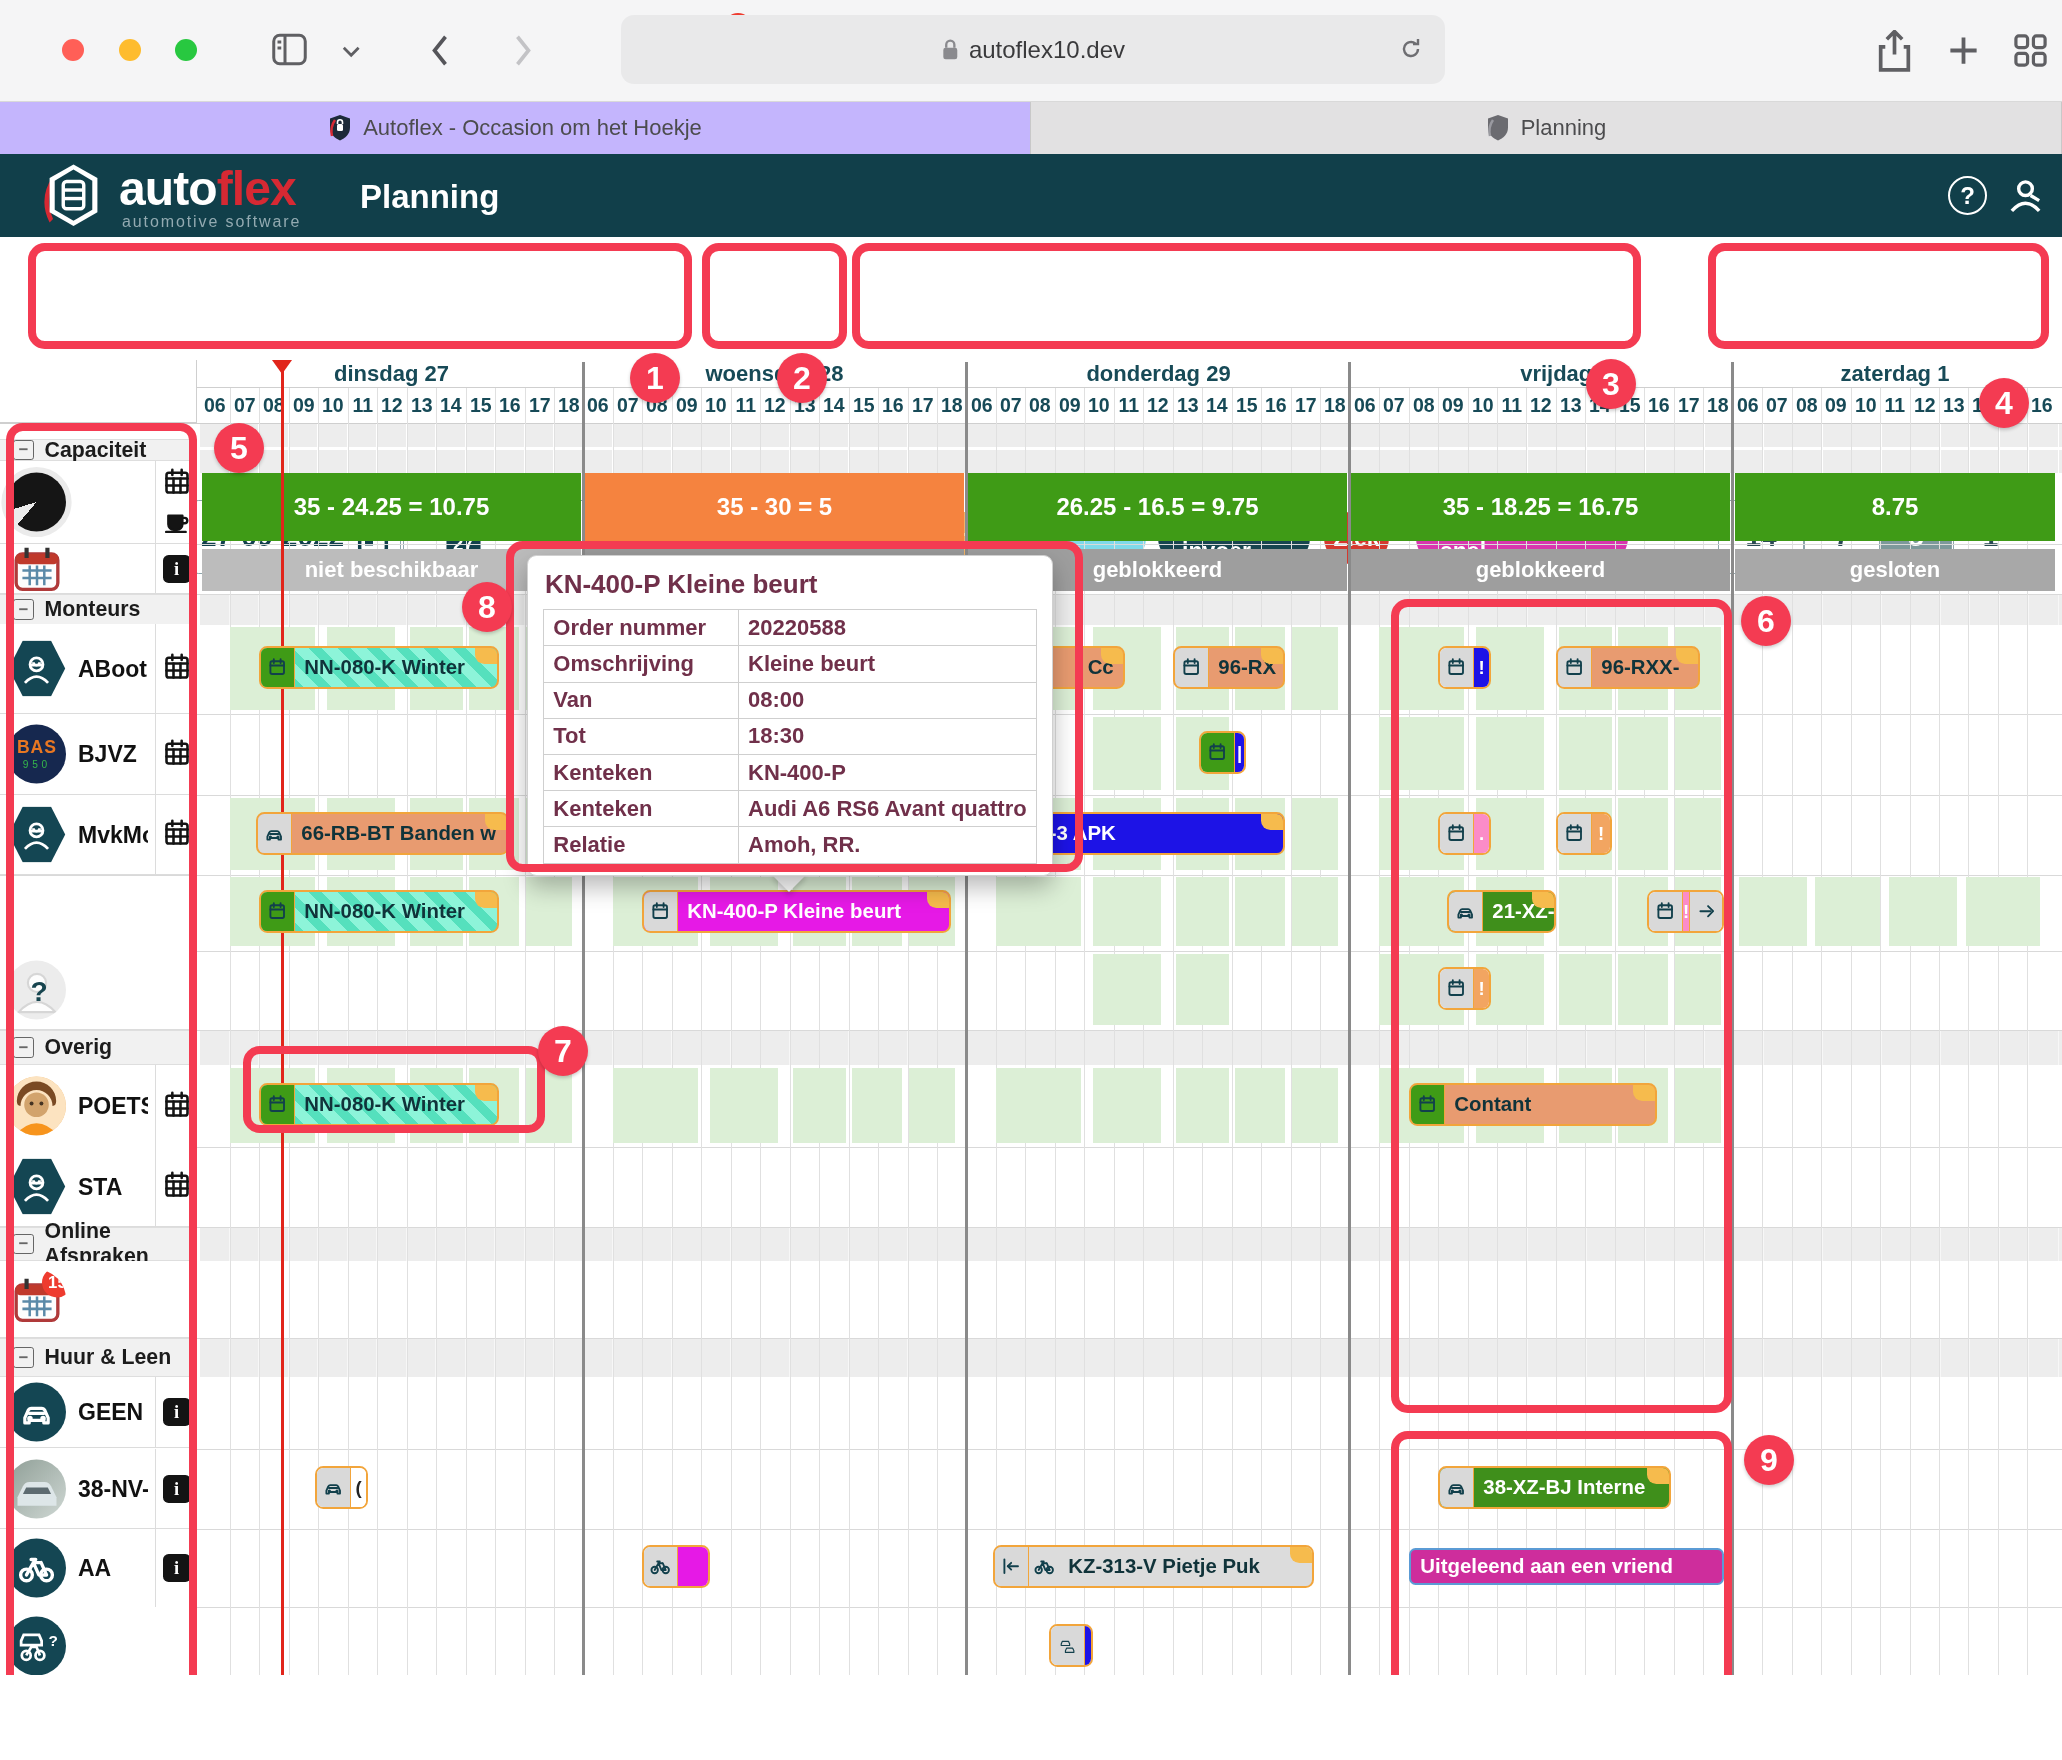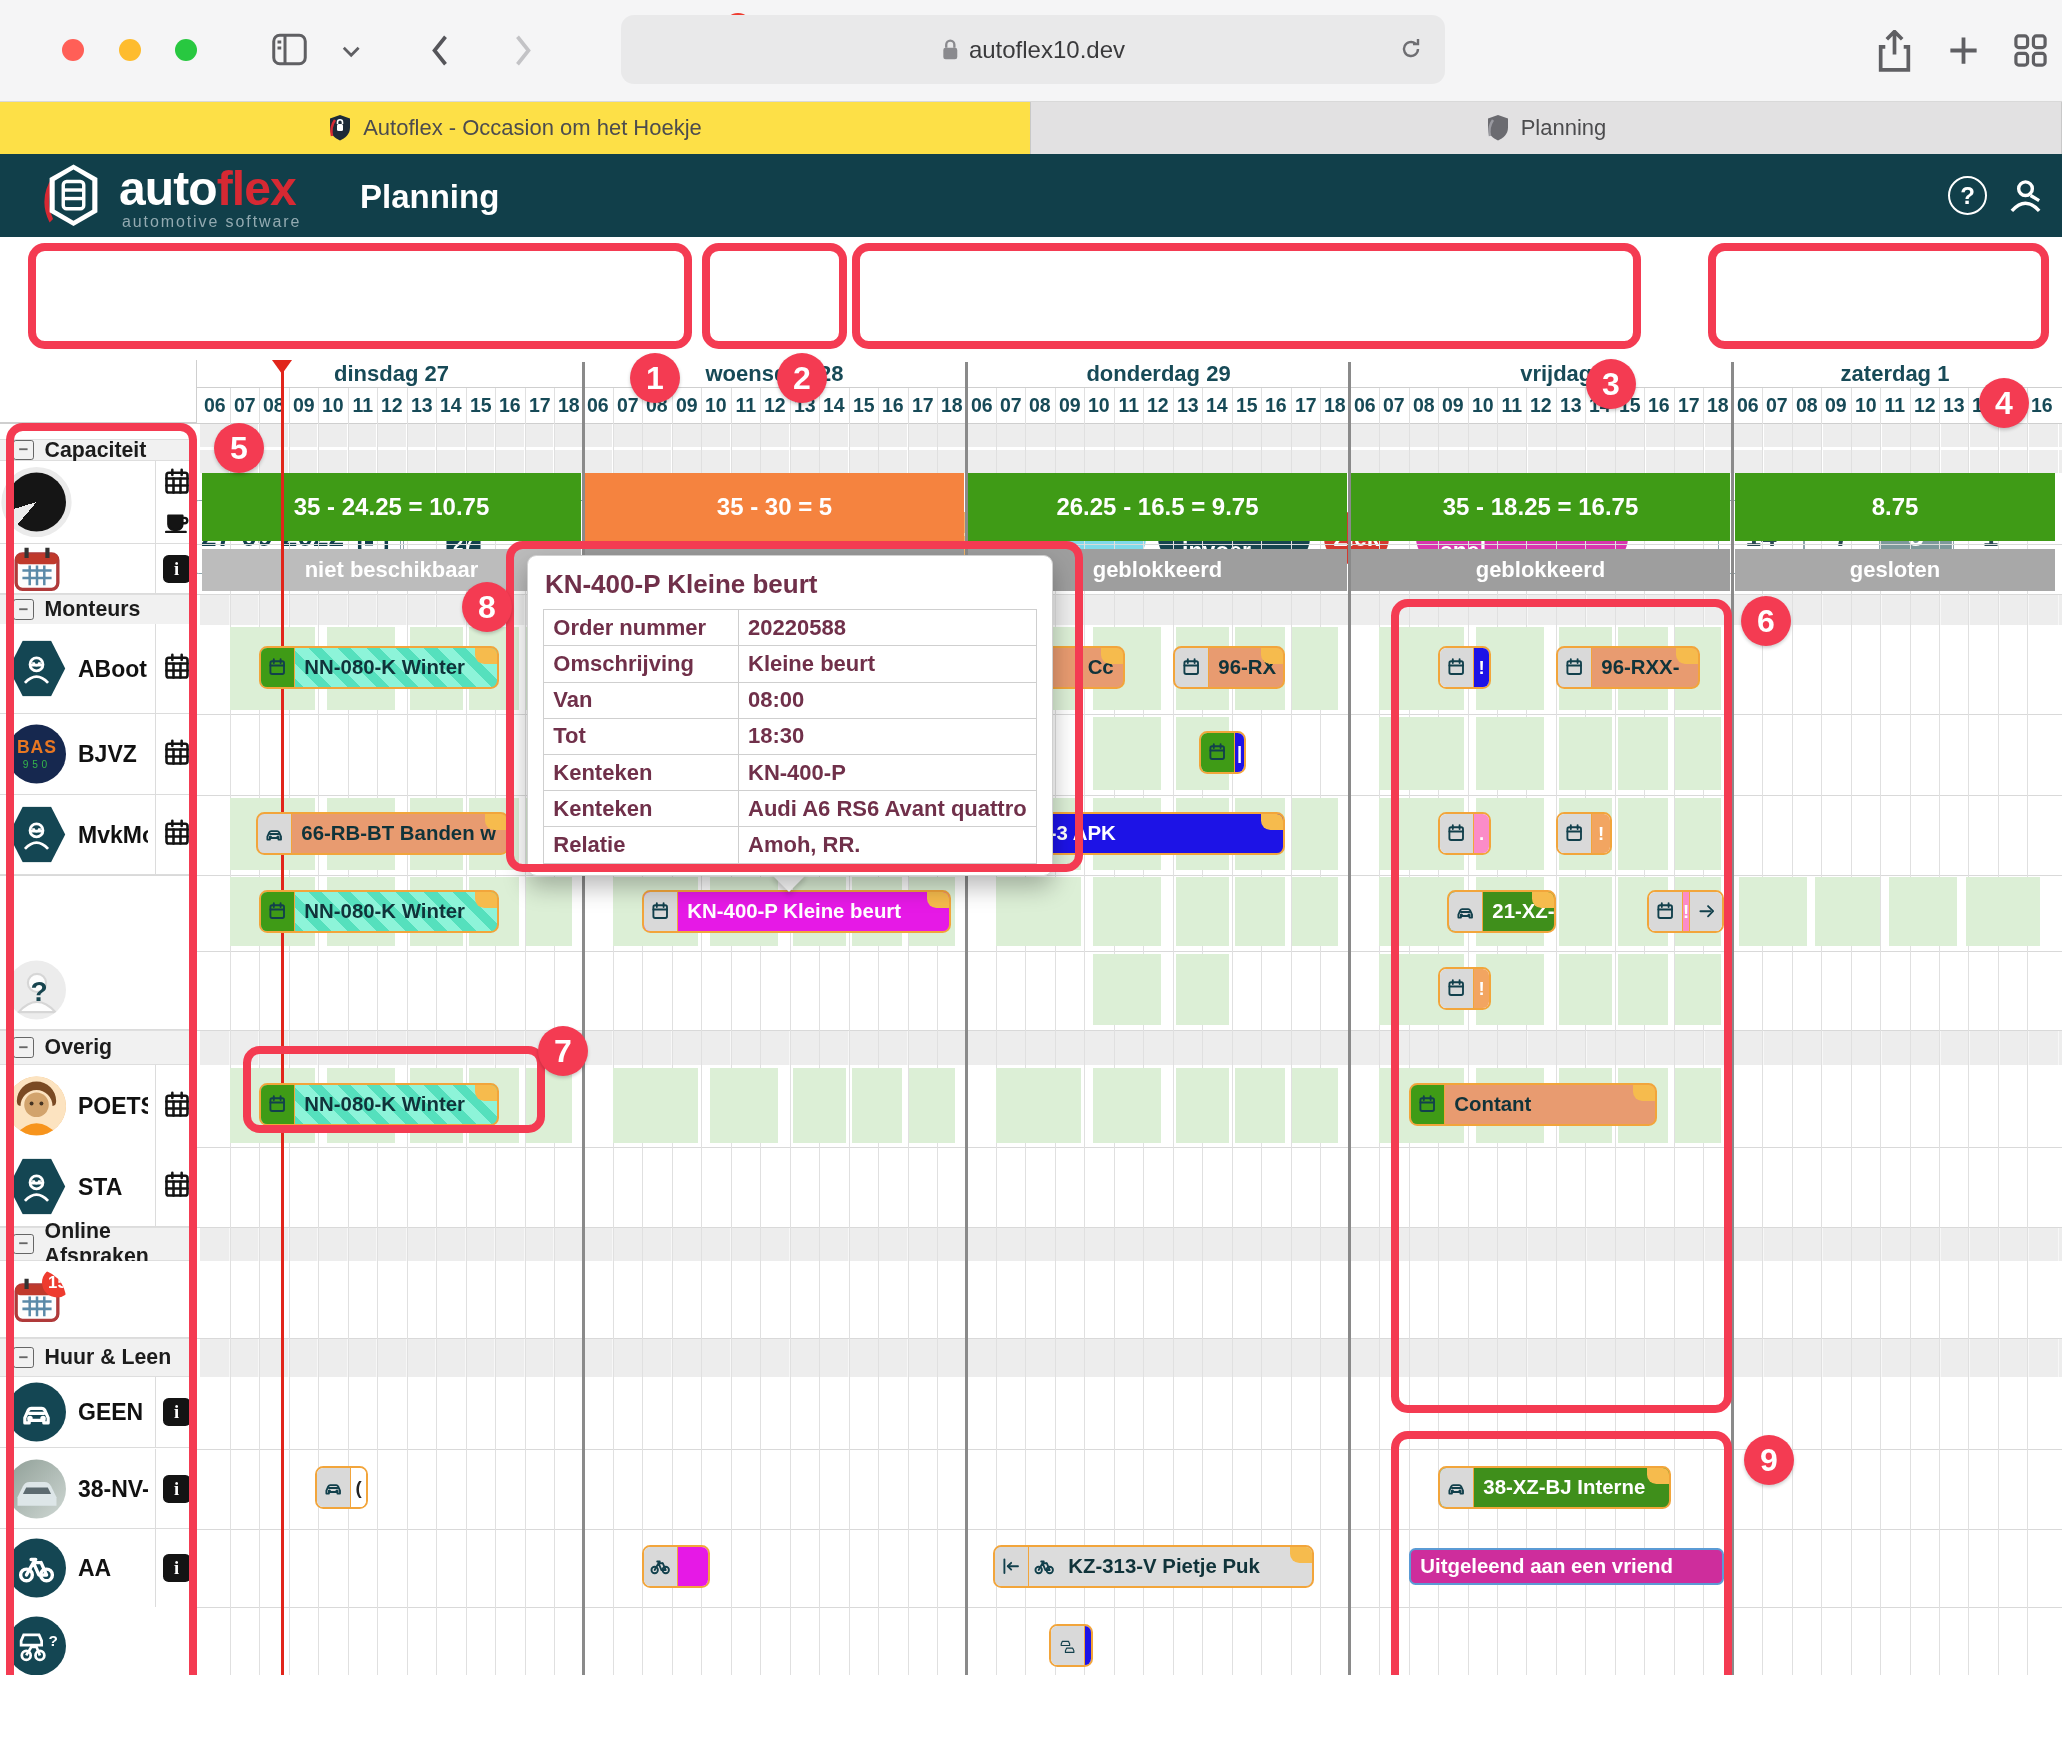--- a/index.html
+++ b/index.html
@@ -8,21 +8,21 @@
 
   
   #chrome-top{left:0;top:0;width:2063px;height:102px;background:#f5f5f6;border-bottom:0.9px solid #d9d9d9;}
   .tl{width:22px;height:22px;border-radius:50%;top:39px;}
   .chrome-ic{color:#5f5f63;}
   #urlbar{left:621px;top:15px;width:824px;height:69px;background:#e9e9ea;border-radius:13px;
           display:flex;align-items:center;justify-content:center;font-size:24px;color:#3a3a3c;gap:9.3px;}
   #tabbar{left:0;top:102px;width:2063px;height:52px;background:#e2e1e2;display:flex;}
   .tab{width:1031px;height:52px;display:flex;align-items:center;justify-content:center;gap:11px;
        font-size:22px;color:#4c4c4e;border-right:0.9px solid #c8c8c8;box-sizing:border-box;}
-  .tab.active{background:#fde047;}
+  .tab.active{background:#c4b5fd;}
   .badge{position:absolute;background:#ee3b2f;color:#fff;border-radius:50%;font-weight:bold;
          display:flex;align-items:center;justify-content:center;}
 
   
   #appheader{left:0;top:154px;width:2063px;height:83px;background:#113f4a;}
   #logo-text{font-size:48px;font-weight:bold;letter-spacing:-0.9px;color:#fff;}
   #logo-text .flex{color:#d62933;}
   #logo-tag{font-size:16px;color:#93aab1;letter-spacing:1.9px;}
   #app-title{font-size:33px;font-weight:bold;color:#fff;}
 

